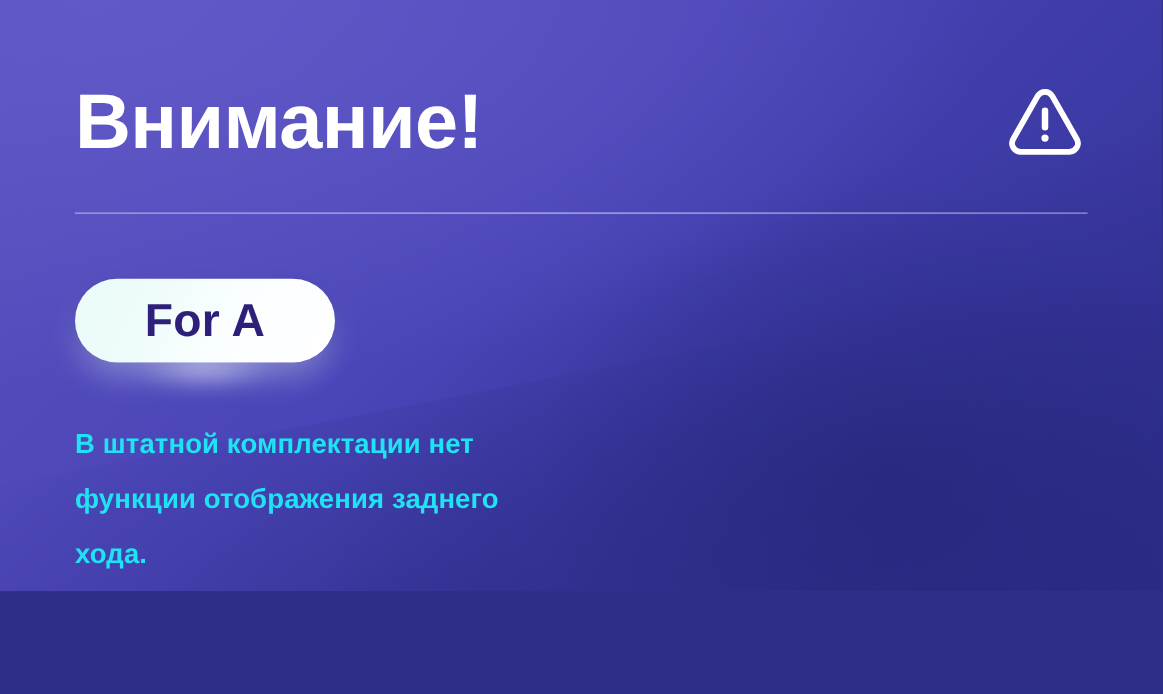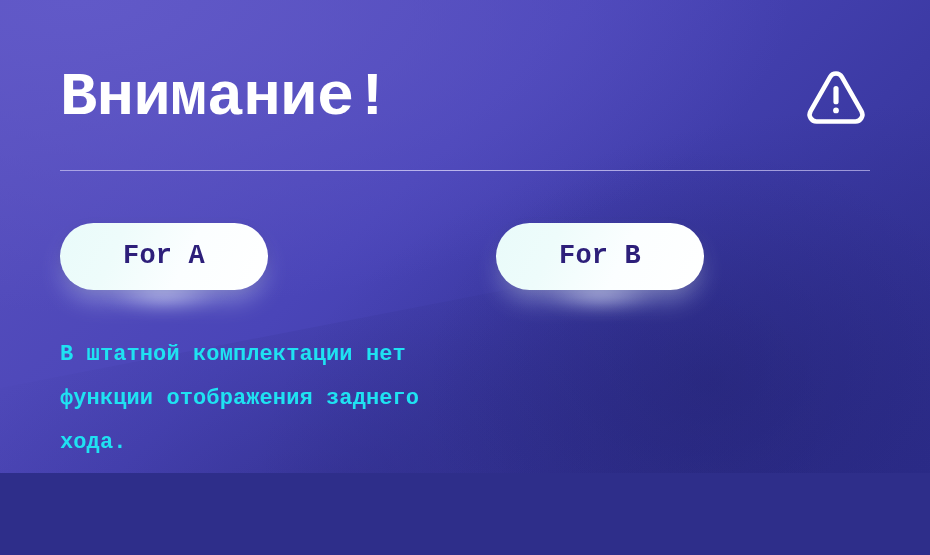--- a/index.html
+++ b/index.html
@@ -5,21 +5,21 @@
   html, body {
     margin: 0;
     padding: 0;
     background: #2e2e8a;
   }
   .stage {
     position: relative;
     width: 930px;
     height: 473px;
     overflow: hidden;
-    font-family: Liberation Mono, monospace;
+    font-family: Liberation Sans, sans-serif;
     background:
       radial-gradient(140% 120% at 8% 0%, #6159c8 0%, rgba(97,89,200,0) 55%),
       radial-gradient(120% 130% at 100% 100%, #2b2b88 0%, rgba(43,43,136,0) 60%),
       linear-gradient(135deg, #5a51be 0%, #4a45b8 42%, #3c3aa4 70%, #2f2e8d 100%);
   }
 
   
   .swoosh {
     position: absolute;
     left: -120px;
@@ -114,21 +114,21 @@
     width: 208px;
     height: 67px;
     border-radius: 40px;
     background: linear-gradient(115deg, #e9fbfa 0%, #eefcfb 28%, #fbfeff 60%, #ffffff 100%);
     box-shadow: 0 14px 26px -6px rgba(220,232,255,0.45),
                 0 3px 10px rgba(20,18,80,0.18);
     cursor: pointer;
   }
   .pill-label {
     color: #2d1f7a;
-    font-size: 27px;
+    font-size: 37px;
     font-weight: 700;
     letter-spacing: 0.2px;
     line-height: 1;
   }
 
   .body-text {
     margin: 0;
     padding-top: 43px;
     color: #1fe2f2;
     font-size: 22px;
@@ -164,22 +164,16 @@
       <div class="pill-wrap">
         <div class="pill-glow"></div>
         <div class="pill">
           <span class="pill-label">For A</span>
         </div>
       </div>
       <p class="body-text">В штатной комплектации нет функции отображения заднего хода.</p>
     </div>
 
     <div class="col col-b">
-      <div class="pill-wrap">
-        <div class="pill-glow"></div>
-        <div class="pill">
-          <span class="pill-label">For B</span>
-        </div>
-      </div>
     </div>
 
   </div>
 </div>
 
 </body></html>

